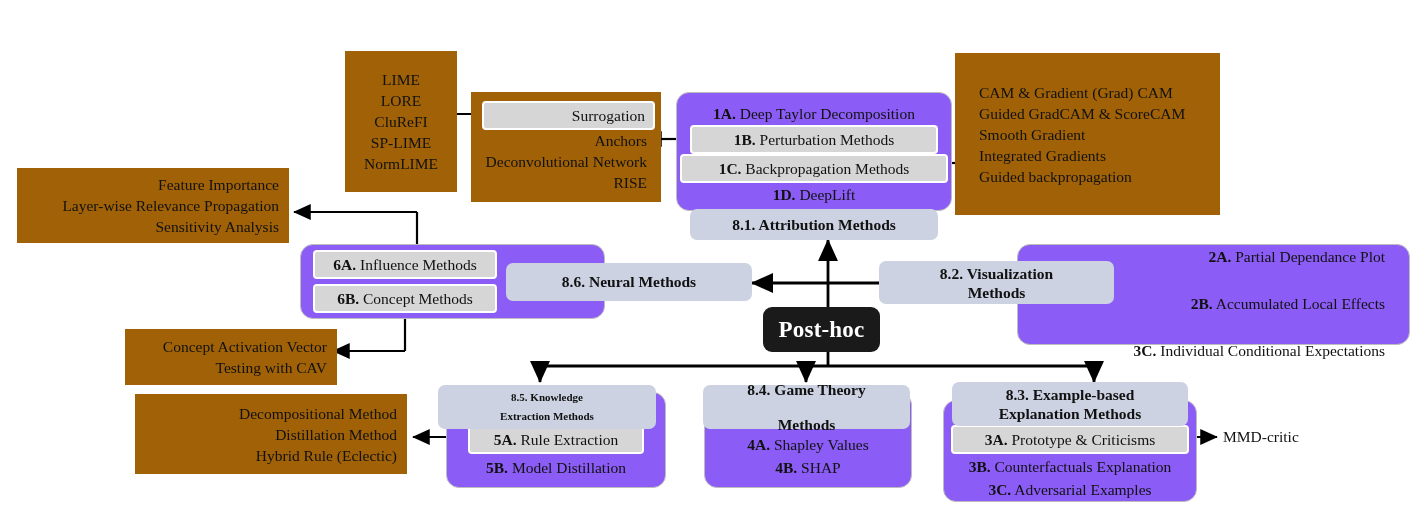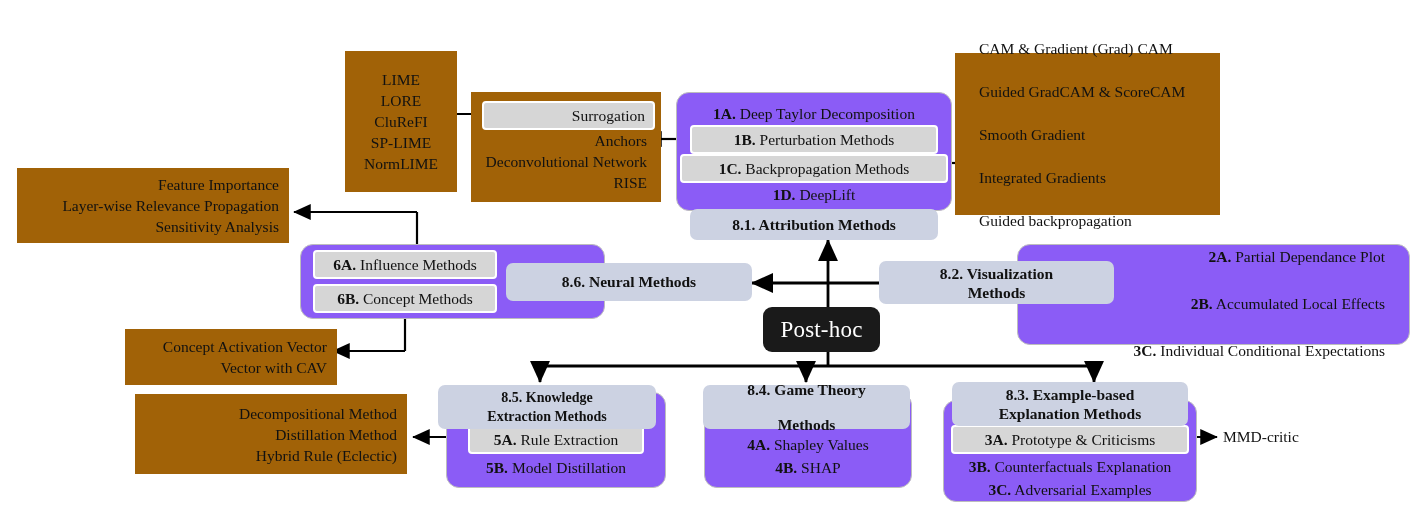--- a/index.html
+++ b/index.html
@@ -24,21 +24,21 @@
         line-height:21px;white-space:nowrap;text-align:center;}
   .plainrow{font-size:15.5px;line-height:21px;white-space:nowrap;text-align:center;padding:1px 10px;}
   .b{font-weight:bold;}
 
   
   .banner{background:#ccd2e2;border-radius:7px;font-weight:bold;font-size:15.5px;
           line-height:20px;text-align:center;padding:5px 14px;white-space:nowrap;}
   .banner.two{white-space:normal;}
 
   
-  .posthoc{background:#1a1a1a;color:#fff;border-radius:9px;font-weight:normal;
+  .posthoc{background:#1a1a1a;color:#fff;border-radius:9px;font-weight:bold;
            font-size:23px;display:flex;align-items:center;justify-content:center;
            letter-spacing:.2px;}
 
   svg.edges{position:absolute;left:0;top:0;width:1415px;height:524px;pointer-events:none;}
   .ln-s{stroke:#000;stroke-width:2.2;fill:none;}
   .ln-t{stroke:#000;stroke-width:2.8;fill:none;}
 </style>
 </head>
 <body>
 
@@ -105,21 +105,21 @@
     </div>
     <div class="chip" style="width:268px;border:2px solid #fff;box-sizing:border-box;">
       <span class="b">1C.</span><span> Backpropagation Methods</span>
     </div>
     <div class="plainrow">
       <span class="b">1D.</span><span> DeepLift</span>
     </div>
   </div>
   <div class="abs banner" style="left:690px;top:209px;width:248px;height:31px;display:flex;align-items:center;justify-content:center;">8.1. Attribution Methods</div>
 
-  <div class="abs leafbox ta-l" style="left:955px;top:53px;width:265px;height:162px;padding-left:24px;gap:22px;">
+  <div class="abs leafbox ta-l" style="left:955px;top:53px;width:265px;height:162px;padding-left:24px;">
     <div class="ln">CAM &amp; Gradient (Grad) CAM</div>
     <div class="ln">Guided GradCAM &amp; ScoreCAM</div>
     <div class="ln">Smooth Gradient</div>
     <div class="ln">Integrated Gradients</div>
     <div class="ln">Guided backpropagation</div>
   </div>
 
   <div class="abs leafbox ta-r" style="left:17px;top:168px;width:272px;height:75px;">
     <div class="ln">Feature Importance</div>
     <div class="ln">Layer-wise Relevance Propagation</div>
@@ -131,21 +131,21 @@
       <span class="b">6A.</span><span> Influence Methods</span>
     </div>
     <div class="chip" style="width:184px;border:2px solid #fff;box-sizing:border-box;">
       <span class="b">6B.</span><span> Concept Methods</span>
     </div>
   </div>
   <div class="abs banner" style="left:506px;top:263px;width:246px;height:38px;display:flex;align-items:center;justify-content:center;">8.6. Neural Methods</div>
 
   <div class="abs leafbox ta-r" style="left:125px;top:329px;width:212px;height:56px;">
     <div class="ln">Concept Activation Vector</div>
-    <div class="ln">Vector with CAV</div>
+    <div class="ln">Testing with CAV</div>
   </div>
 
   <div class="abs posthoc" style="left:763px;top:307px;width:117px;height:45px;">Post-hoc</div>
 
   <div class="abs group" style="left:1017px;top:244px;width:393px;height:101px;align-items:flex-end;padding-right:14px;justify-content:space-evenly;gap:24px;">
     <div class="plainrow ta-r">
       <span class="b">2A.</span><span> Partial Dependance Plot</span>
     </div>
     <div class="plainrow ta-r">
       <span class="b">2B.</span><span> Accumulated Local Effects</span>
@@ -161,21 +161,21 @@
 
   <div class="abs group" style="left:446px;top:392px;width:220px;height:96px;justify-content:flex-end;padding-bottom:8px;">
     <div class="chip" style="width:176px;border:2px solid #fff;box-sizing:border-box;margin-bottom:2px;">
       <span class="b">5A.</span><span> Rule Extraction</span>
     </div>
     <div class="plainrow">
       <span class="b">5B.</span><span> Model Distillation</span>
     </div>
   </div>
   <div class="abs banner two" style="left:438px;top:385px;width:218px;height:44px;display:flex;flex-direction:column;align-items:center;justify-content:center;line-height:19px;"></div>
-  <div class="abs" style="left:438px;top:385px;width:218px;height:44px;display:flex;flex-direction:column;align-items:center;justify-content:center;font-weight:bold;font-size:14px;line-height:19px;">
+  <div class="abs" style="left:438px;top:385px;width:218px;height:44px;display:flex;flex-direction:column;align-items:center;justify-content:center;font-weight:bold;font-size:11px;line-height:19px;">
     <span>8.5. Knowledge</span>
     <span>Extraction Methods</span>
   </div>
 
   <div class="abs leafbox ta-r" style="left:135px;top:394px;width:272px;height:80px;">
     <div class="ln">Decompositional Method</div>
     <div class="ln">Distillation Method</div>
     <div class="ln">Hybrid Rule (Eclectic)</div>
   </div>
 

